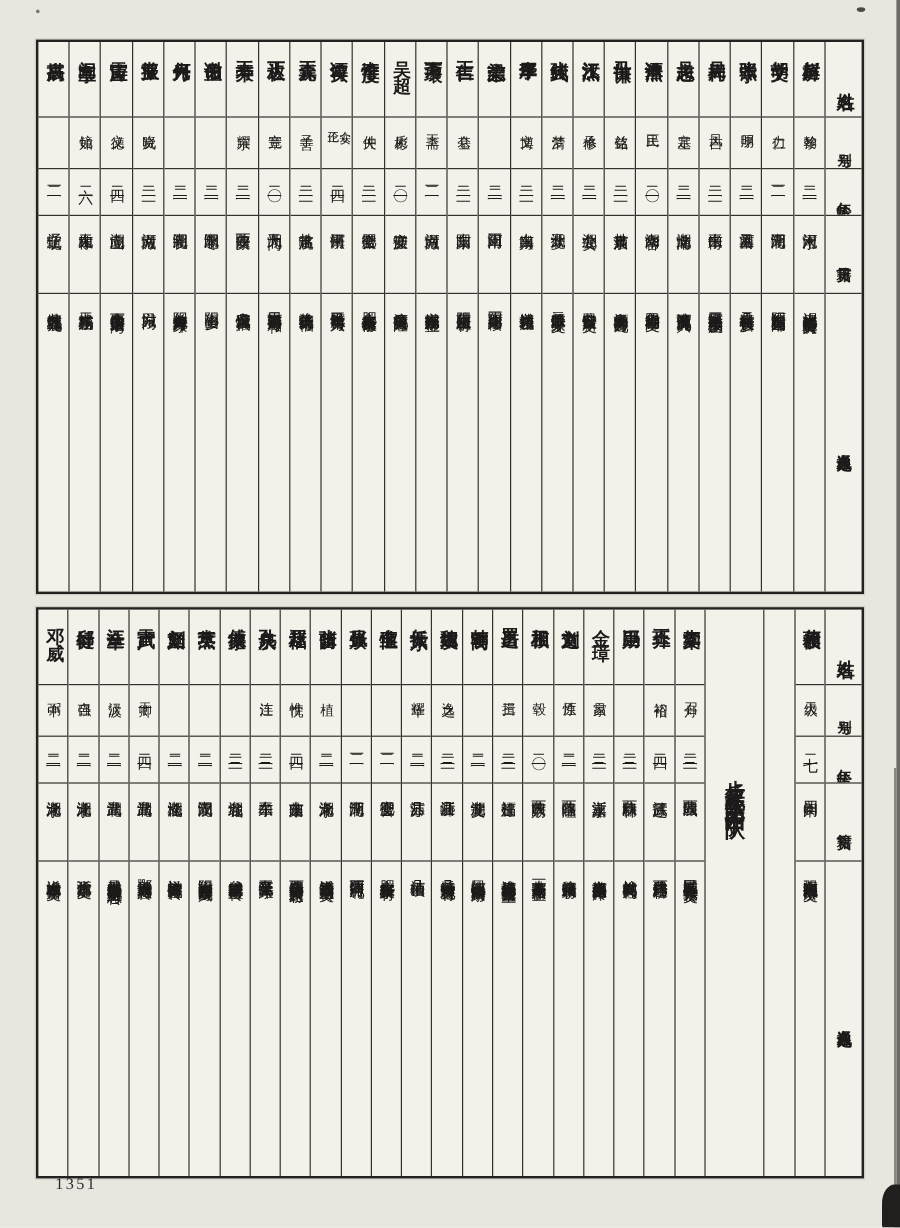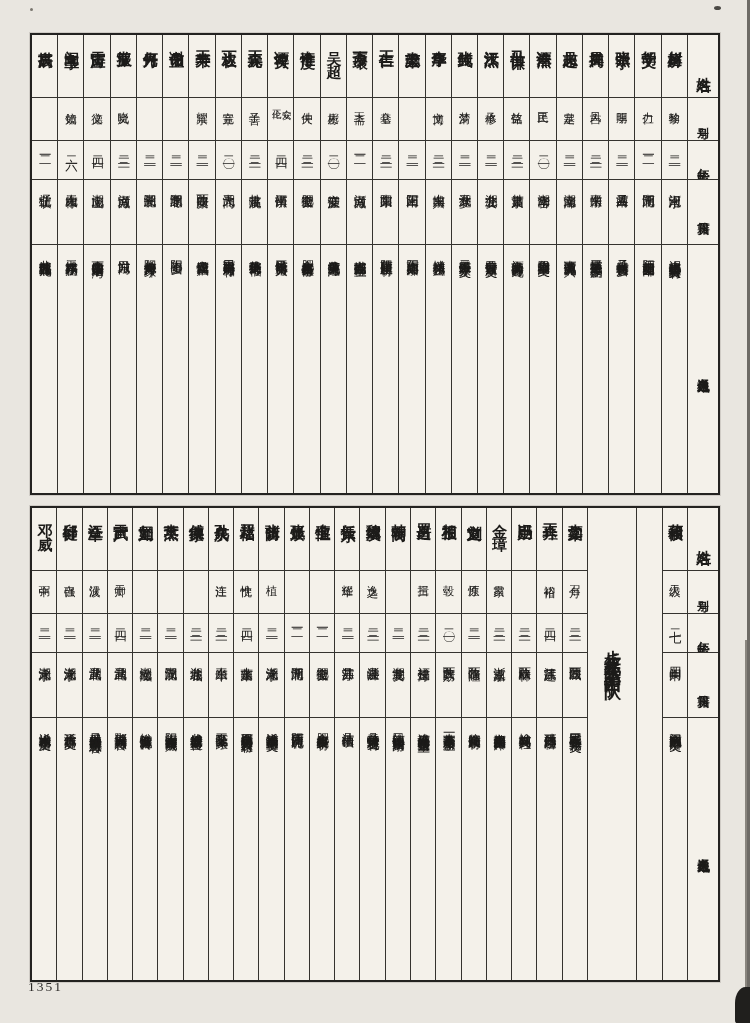--- a/index.html
+++ b/index.html
@@ -49,21 +49,21 @@
   .hdr-name{font-size:14.5px;letter-spacing:0.9em;}
   .hdr-byname{font-size:13px;letter-spacing:0.35em;}
   .hdr-age{font-size:13px;letter-spacing:0.2em;}
   .hdr-origin{font-size:13.5px;letter-spacing:1.1em;}
   .hdr-address{font-size:14px;letter-spacing:1.85em;}
   .divider-col .vtext{
     font-size:17px;font-weight:600;letter-spacing:3px;padding-top:128px;
   }
   .divider-inner{display:flex;justify-content:center;height:100%;}
   .page-number{
-    position:absolute;left:28px;top:979px;font-size:13.5px;letter-spacing:2px;
+    position:absolute;left:46px;top:979px;font-size:13.5px;letter-spacing:2px;
     color:#2a2927;
   }
   
   .edge-right{position:absolute;right:0;top:0;width:3px;height:1023px;background:#6e6b66;}
   .edge-right2{position:absolute;right:3px;top:640px;width:2px;height:383px;background:#8a867f;}
   .corner-blob{
     position:absolute;right:0;bottom:0;width:15px;height:36px;background:#201f1d;
     border-radius:70% 0 0 8% / 45% 0 0 8%;
   }
   .speck-topright{position:absolute;left:714px;top:6px;width:7px;height:4px;background:#4b4945;border-radius:50%;}

